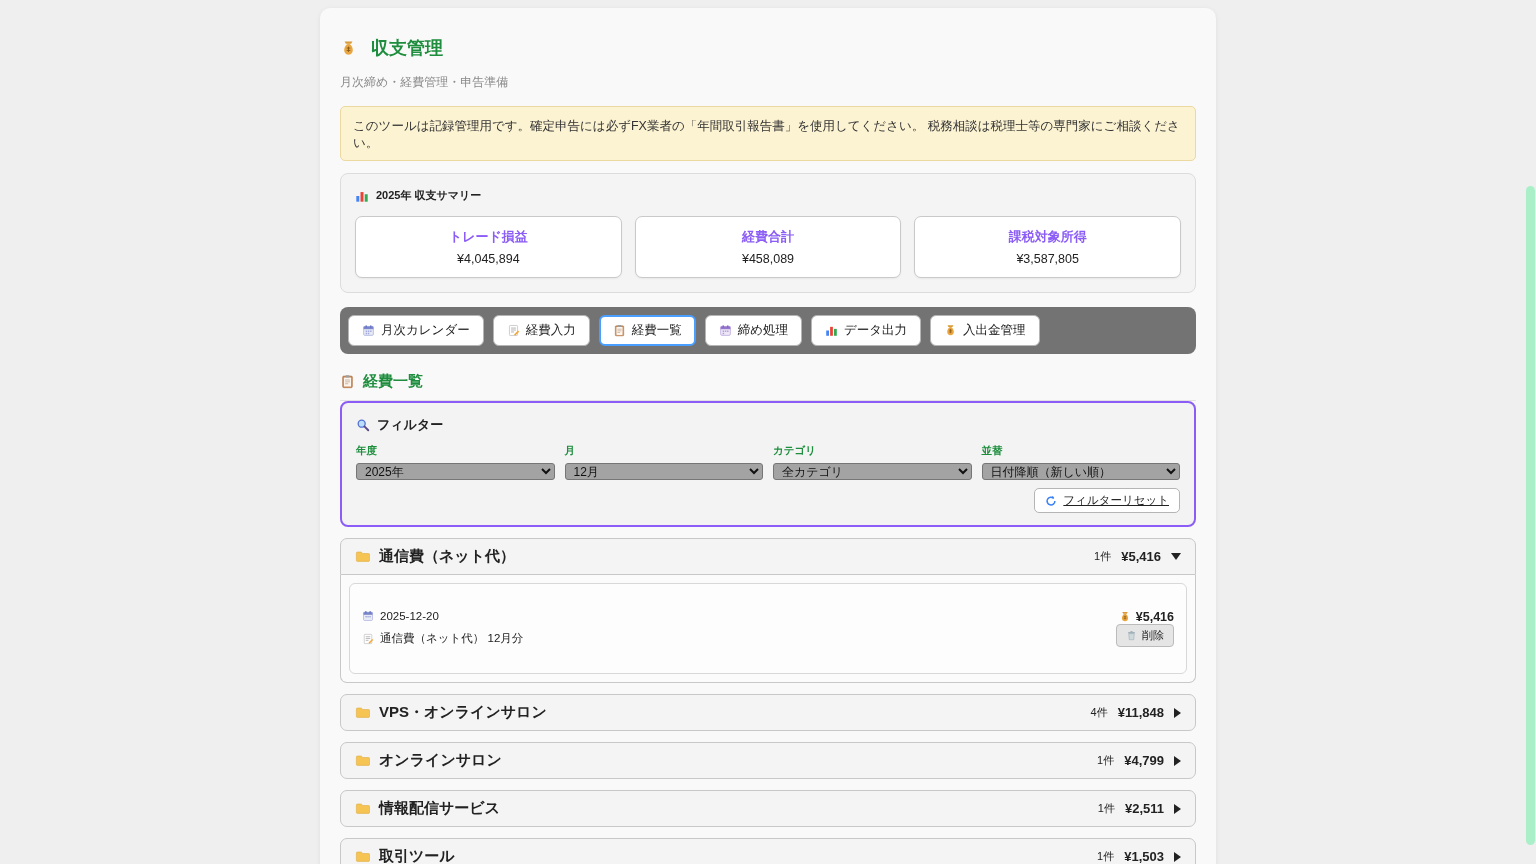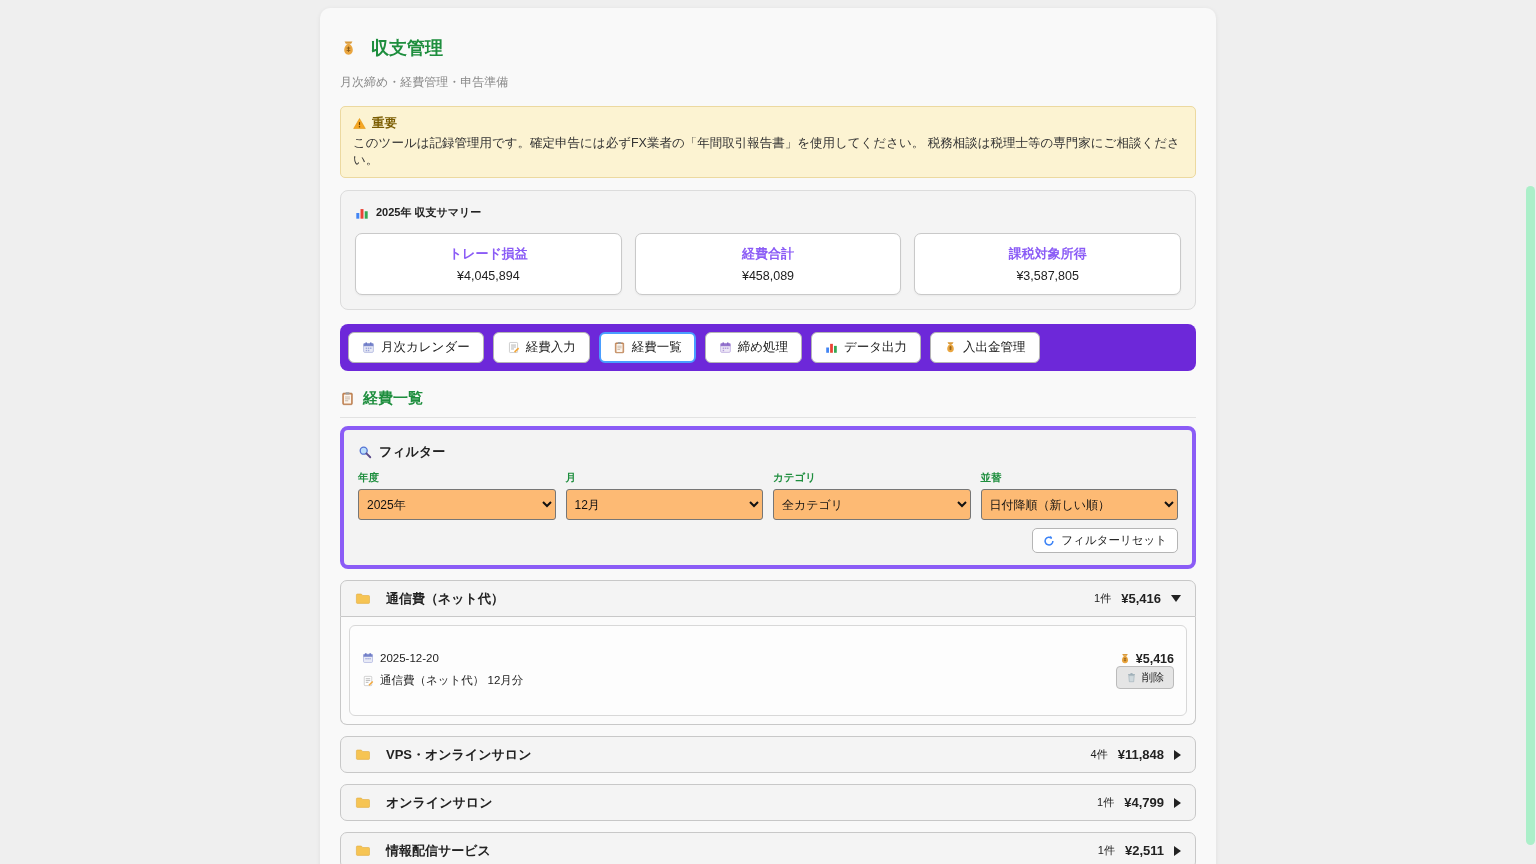--- a/index.html
+++ b/index.html
@@ -40,67 +40,67 @@
   .summary-cards { display: flex; gap: 13px; margin-top: 13px; }
   .sum-card {
     flex: 1; background: #ffffff; border: 1px solid #c9c9c9; border-radius: 7px;
     padding: 11px 10px; text-align: center; box-shadow: 0 1px 2px rgba(0,0,0,0.05);
   }
   .sum-card-label { font-size: 13px; font-weight: bold; color: #8b5cf6; }
   .sum-card-value { margin-top: 6px; font-size: 12.5px; color: #222; }
 
   
   .navbar {
-    margin-top: 14px; background: #6d28d9; border-radius: 8px;
+    margin-top: 14px; background: #737373; border-radius: 8px;
     padding: 8px; display: flex; gap: 9px;
   }
   .nav-btn {
     display: inline-flex; align-items: center; gap: 6px;
     background: #ffffff; border: 1px solid #b5b5b5; border-radius: 6px;
     padding: 6px 13px; font-size: 12.5px; color: #222; cursor: pointer;
     font-family: inherit;
   }
   .nav-btn.active { border: 2px solid #4a9eff; padding: 5px 12px; }
 
   
   .section-head {
     display: flex; align-items: center; gap: 8px; margin-top: 18px;
     padding-bottom: 9px; border-bottom: 1px solid #e2e2e2;
   }
   .section-head-text { font-size: 15px; font-weight: bold; color: #1e8e3e; }
 
   
   .filter {
-    margin-top: 8px; background: #f3f3f3; border: 4px solid #8b5cf6;
+    background: #f3f3f3; border: 2px solid #8b5cf6;
     border-radius: 8px; padding: 13px 14px 12px;
   }
   .filter-title { display: flex; align-items: center; gap: 7px; font-size: 13px; font-weight: bold; }
   .filter-grid { display: grid; grid-template-columns: repeat(4, 1fr); gap: 10px; margin-top: 10px; }
   .field label { display: block; font-size: 10.5px; font-weight: bold; color: #1e8e3e; margin-bottom: 4px; }
   .field select {
-    width: 100%; height: 31px; font-size: 12px; font-family: inherit;
-    border: 1px solid #767676; border-radius: 3px; background: #fdba74; color: #111;
+    width: 100%; height: 17px; font-size: 12px; font-family: inherit;
+    border: 1px solid #767676; border-radius: 3px; background: #a3a3a3; color: #111;
     padding: 0 4px;
   }
   .filter-actions { display: flex; justify-content: flex-end; margin-top: 8px; }
   .reset-btn {
     display: inline-flex; align-items: center; gap: 6px;
     background: #ffffff; border: 1px solid #b5b5b5; border-radius: 5px;
-    padding: 4px 10px; font-size: 11.5px; color: #222; cursor: pointer; font-family: inherit;
+    padding: 4px 10px; font-size: 11.5px; color: #222; cursor: pointer; font-family: inherit; text-decoration: underline;
   }
 
   
   .group { margin-top: 11px; }
   .group-header {
     display: flex; align-items: center; background: #f4f4f4;
     border: 1px solid #c8c8c8; border-radius: 7px;
     height: 37px; padding: 0 14px; cursor: pointer;
   }
   .group.expanded .group-header { border-radius: 7px 7px 0 0; }
-  .group-name { font-size: 13px; font-weight: bold; margin-left: 16px; }
+  .group-name { font-size: 15px; font-weight: bold; margin-left: 9px; }
   .group-right { margin-left: auto; display: flex; align-items: center; gap: 10px; }
   .group-count { font-size: 11px; color: #222; }
   .group-total { font-size: 13px; font-weight: bold; }
   .chev-down { width: 0; height: 0; border-left: 5px solid transparent; border-right: 5px solid transparent; border-top: 7px solid #222; }
   .chev-right { width: 0; height: 0; border-top: 5px solid transparent; border-bottom: 5px solid transparent; border-left: 7px solid #222; }
 
   .group-body {
     border: 1px solid #c8c8c8; border-top: none; border-radius: 0 0 7px 7px;
     background: #fbfbfb; padding: 8px;
   }
@@ -136,30 +136,20 @@
           <path d="M5.5 3.6 L4.3 1.4 L11.7 1.4 L10.5 3.6 Z" fill="#d99a3a"></path>
           <path d="M8 3.4 C3.2 5.2 2 13.8 8 13.8 C14 13.8 12.8 5.2 8 3.4" fill="#eaa640"></path>
           <path d="M8 6.2 v5 M6.3 7.6 h3.4 M6.3 9.8 h3.4" stroke="#8a5a16" stroke-width="0.9" fill="none"></path>
         </svg>
     </span>
     <span class="title-text">収支管理</span>
   </div>
   <div class="subtitle">月次締め・経費管理・申告準備</div>
 
   <div class="warning">
-    <div class="warning-head">
-      <span class="icon">
-        <svg width="13" height="13" viewBox="0 0 16 16">
-            <path d="M8 1.8 L15.2 14.2 H0.8 Z" fill="#f6a623" stroke="#d98c00" stroke-width="0.6"></path>
-            <rect x="7.3" y="6" width="1.4" height="4.2" rx="0.6" fill="#6e4400"></rect>
-            <circle cx="8" cy="12" r="0.95" fill="#6e4400"></circle>
-          </svg>
-      </span>
-      <span>重要</span>
-    </div>
     <div class="warning-body">このツールは記録管理用です。確定申告には必ずFX業者の「年間取引報告書」を使用してください。 税務相談は税理士等の専門家にご相談ください。</div>
   </div>
 
   <section class="summary">
     <div class="summary-title">
       <span class="icon">
         <svg width="14" height="14" viewBox="0 0 16 16">
             <rect x="1.5" y="8" width="3.4" height="6.5" fill="#4285f4"></rect>
             <rect x="6.3" y="3.5" width="3.4" height="11" fill="#ea4335"></rect>
             <rect x="11.1" y="6" width="3.4" height="8.5" fill="#34a853"></rect>

